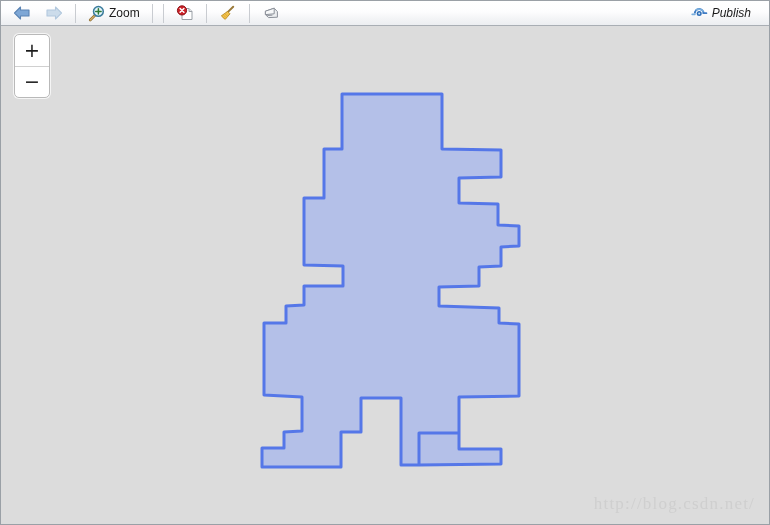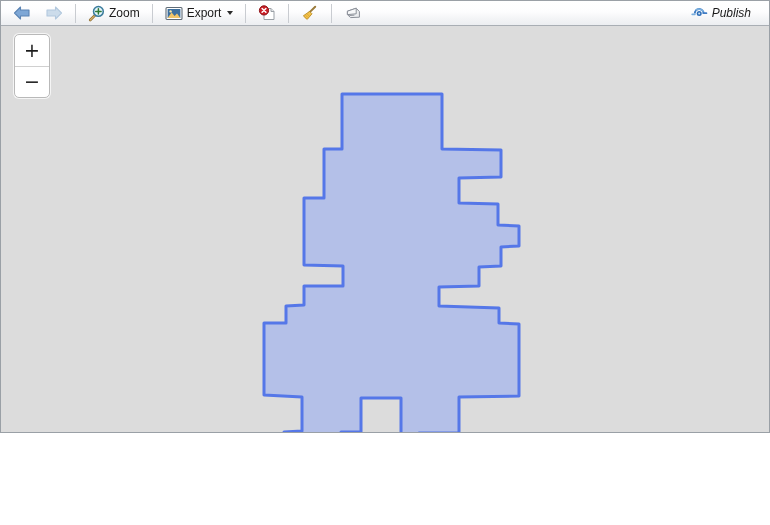--- a/index.html
+++ b/index.html
@@ -10,21 +10,21 @@
   body {
     width: 770px;
     height: 525px;
     overflow: hidden;
     font-family: "Liberation Sans", sans-serif;
   }
 
   #app {
     position: relative;
     width: 770px;
-    height: 433px;
+    height: 525px;
     box-sizing: border-box;
     border: 1px solid #9aa0a6;
     background: #dcdcdc;
     overflow: hidden;
   }
 
   
   #toolbar {
     position: absolute;
     left: 0; top: 0;
@@ -178,32 +178,20 @@
             <circle cx="10.4" cy="6.4" r="4.9" fill="#cfeaf6" stroke="#3c7c9c" stroke-width="1.5"></circle>
             <circle cx="10.4" cy="6.4" r="3.3" fill="#e9f6fb" stroke="none"></circle>
             <path d="M10.4 3.7 L10.4 9.1 M7.7 6.4 L13.1 6.4" stroke="#2f7a34" stroke-width="1.5" stroke-linecap="round"></path>
           </svg>
         </span>
         <span class="lbl">Zoom</span>
       </div>
 
       <div class="tb-sep"></div>
 
-      <div class="tb-btn">
-        <span class="icon">
-          <svg width="18" height="15" viewBox="0 0 18 15">
-            <rect x="1" y="1.5" width="16" height="12" rx="1" fill="#ffffff" stroke="#5f6b76" stroke-width="1.1"></rect>
-            <rect x="2.6" y="3" width="12.8" height="9" fill="#3d6f9e"></rect>
-            <path d="M2.6 12 L6.6 6.6 L9.6 10 L12 7.6 L15.4 12 Z" fill="#f0c469"></path>
-            <circle cx="5.6" cy="5.4" r="1.2" fill="#ffe9a8"></circle>
-          </svg>
-        </span>
-        <span class="lbl">Export</span>
-        <span class="caret"></span>
-      </div>
 
       <div class="tb-sep"></div>
 
       <div class="tb-btn">
         <span class="icon">
           <svg width="18" height="16" viewBox="0 0 18 16">
             <path d="M6 3.5 L13 3.5 L16 6.5 L16 14.5 L6 14.5 Z" fill="#ffffff" stroke="#9aa0a6" stroke-width="1"></path>
             <path d="M13 3.5 L13 6.5 L16 6.5" fill="#e6e8ea" stroke="#9aa0a6" stroke-width="1"></path>
             <circle cx="6" cy="5.4" r="4.6" fill="#cc2027" stroke="#8c1116" stroke-width="1"></circle>
             <path d="M4.1 3.5 L7.9 7.3 M7.9 3.5 L4.1 7.3" stroke="#ffffff" stroke-width="1.5" stroke-linecap="round"></path>

